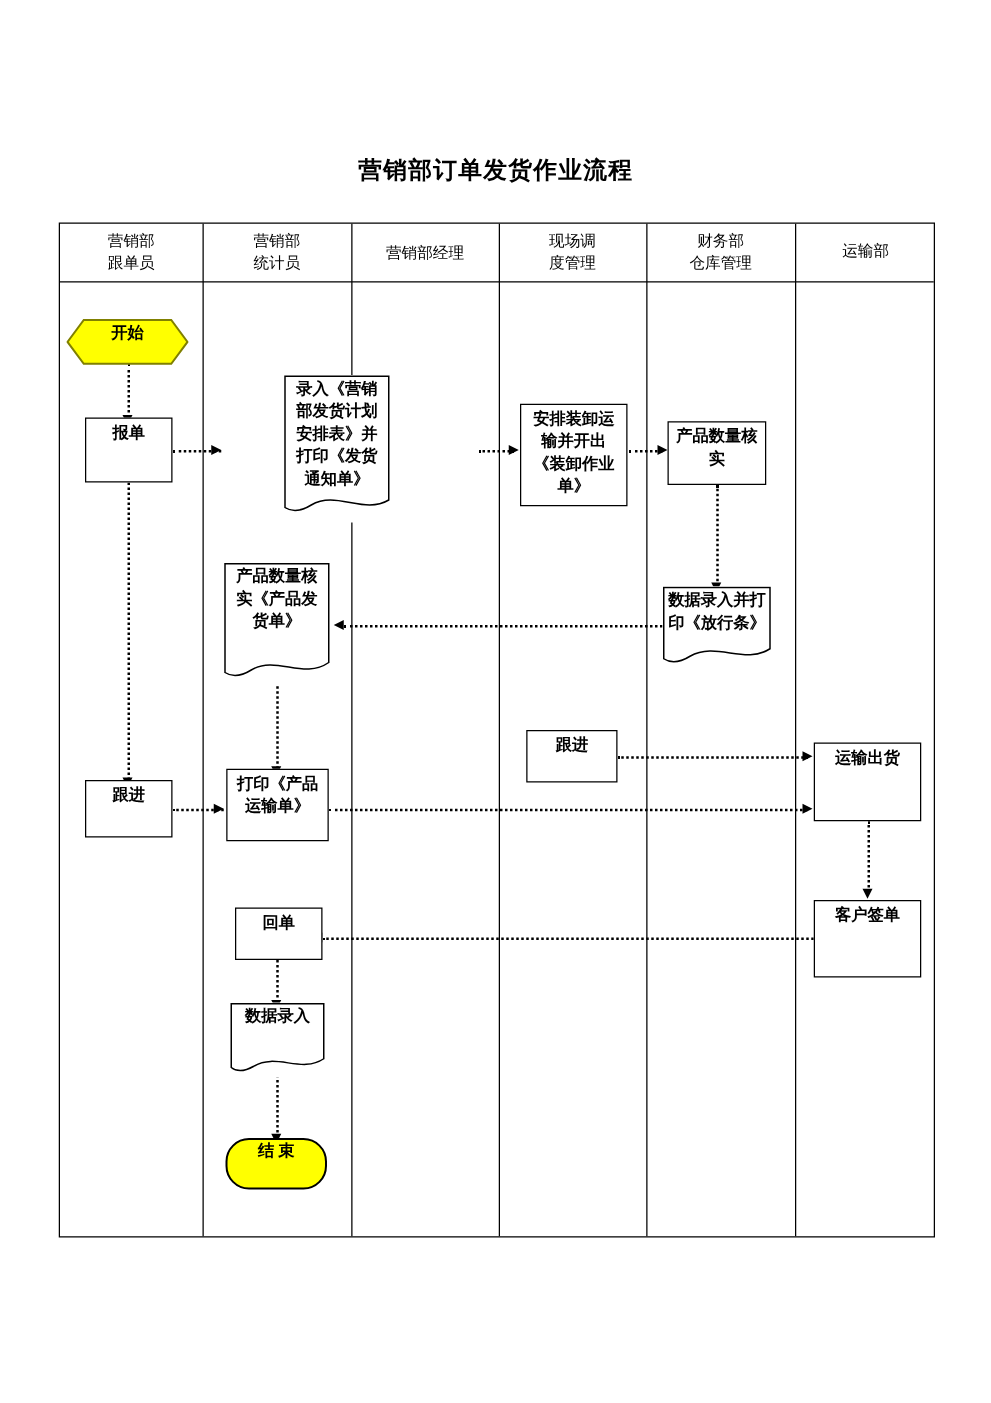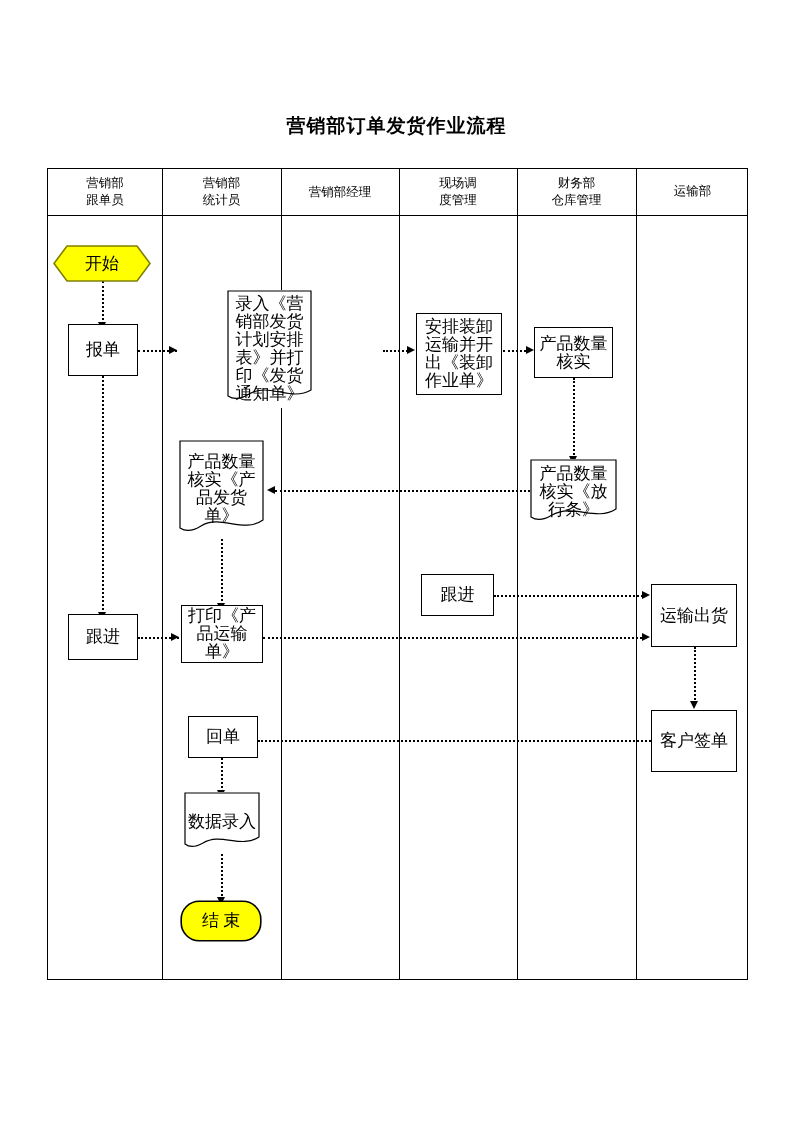--- a/index.html
+++ b/index.html
@@ -1,18 +1,18 @@
 <!DOCTYPE html>
 <html><head>
 <meta charset="utf-8">
 <style>
   html,body{margin:0;padding:0;background:#ffffff;}
   body{width:793px;height:1122px;position:relative;
        font-family:"Liberation Serif","DejaVu Serif",serif;color:#000;}
-  .page{position:absolute;left:0;top:0;width:793px;height:1018px;overflow:hidden;}
+  .page{position:absolute;left:0;top:10px;width:793px;height:1018px;overflow:hidden;}
 
   #title{
     position:absolute; left:0; top:113px; width:793px;
     text-align:center; font-size:19px; font-weight:bold;
     font-family:"Liberation Sans","DejaVu Sans",sans-serif;
     letter-spacing:1px;
   }
 
   
   #grid{position:absolute; left:47px; top:168px; width:701px; height:812px;
@@ -21,23 +21,23 @@
   .hline{position:absolute; left:0; right:0; height:0; border-top:1.3px solid #000;}
 
   .lane-head{position:absolute; top:0; height:46px;
              display:flex; flex-direction:column; align-items:center;
              justify-content:center; font-size:12.5px; line-height:17px;
              text-align:center;}
   .lane-head span{display:block;}
 
   
   .node{position:absolute; box-sizing:border-box;
-        display:flex; align-items:center; justify-content:center;
-        text-align:center; font-size:17px; line-height:18px;
-        padding:2px 4px;}
+        display:flex; justify-content:center;
+        text-align:center; font-size:13px; line-height:18px;
+        padding:2px 4px;font-weight:bold;}
   .rect{border:1.1px solid #000; background:#fff;}
   .doc{background:#fff;}
   .doc .txt{position:relative; z-index:2; width:100%;}
   .hex{background:transparent;}
   .hex .txt{position:relative;z-index:2;}
   .stad{background:transparent;}
   .stad .txt{position:relative;z-index:2;}
   .shape-svg{position:absolute;left:0;top:0;width:100%;height:100%;z-index:1;}
 
   
@@ -205,21 +205,21 @@
   </div>
 
   <div class="node rect" style="left:534px;top:327px;width:79px;height:51px;">
     <span>产品数量核实</span>
   </div>
 
   <div class="node doc" style="left:530px;top:459px;width:87px;height:66px;">
     <svg class="shape-svg" viewBox="0 0 87 66" preserveAspectRatio="none">
       <path d="M1,1 L86,1 L86,50 C66,63 43,44 22,56 C14,61 7,62 1,58 Z" fill="#ffffff" stroke="#000000" stroke-width="1.2"></path>
     </svg>
-    <span class="txt">产品数量核实《放行条》</span>
+    <span class="txt">数据录入并打印《放行条》</span>
   </div>
 
   <div class="node rect" style="left:651px;top:584px;width:86px;height:63px;">
     <span>运输出货</span>
   </div>
 
   <div class="node rect" style="left:651px;top:710px;width:86px;height:62px;">
     <span>客户签单</span>
   </div>
 

